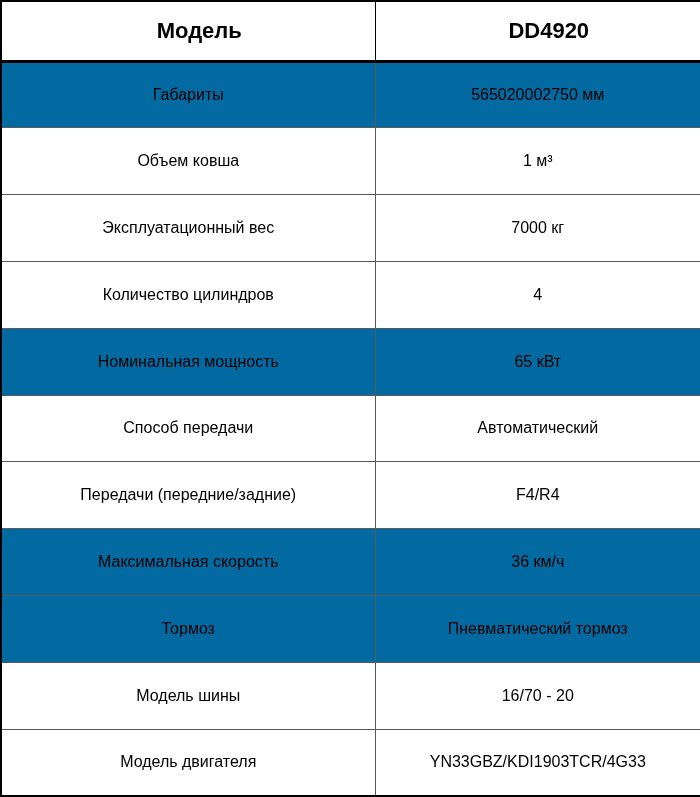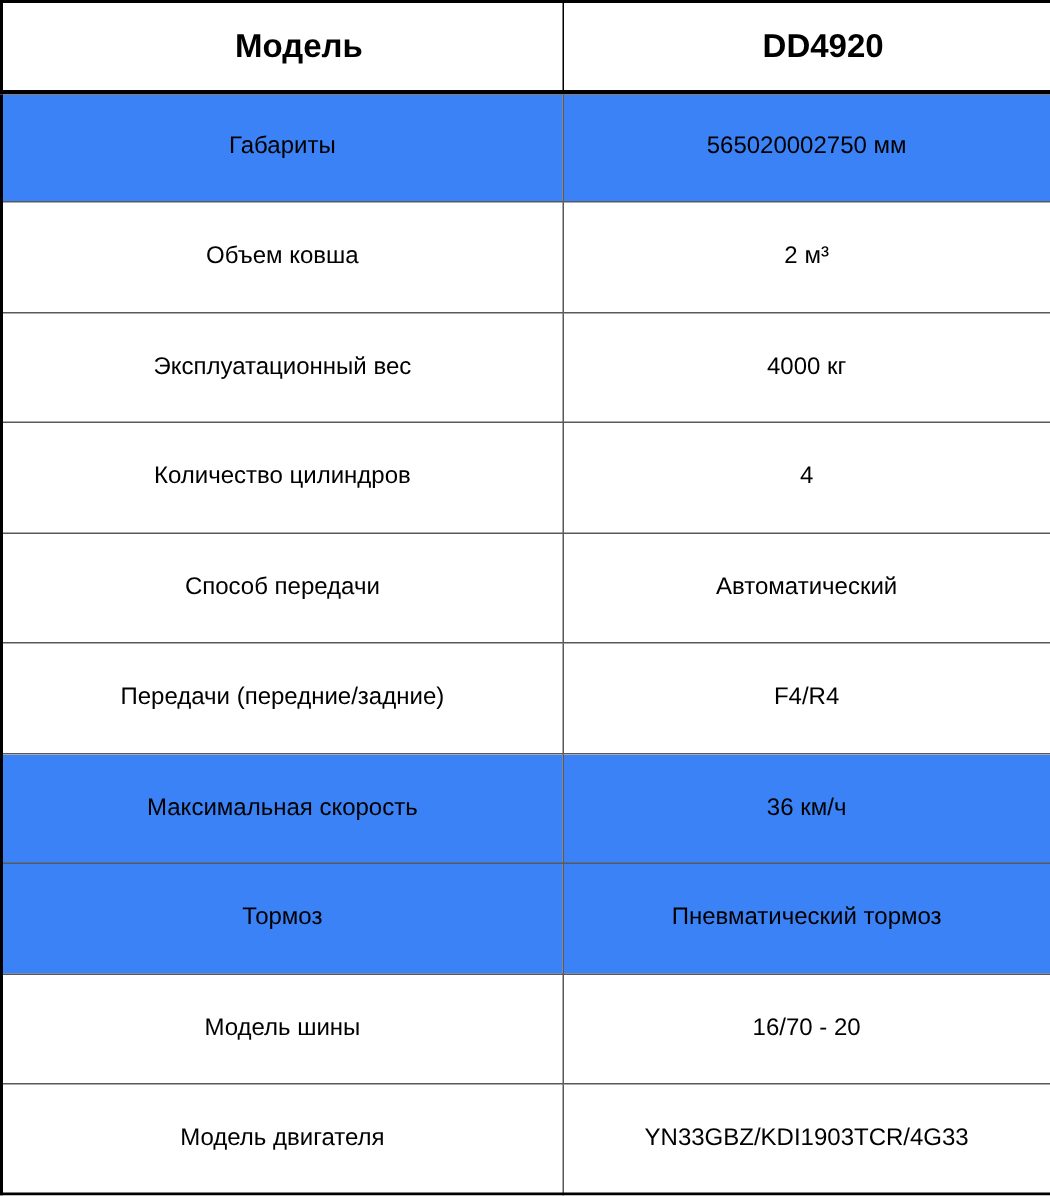--- a/index.html
+++ b/index.html
@@ -40,21 +40,21 @@
   .spec-table th:first-child { border-right: 1px solid #000000; }
 
   
   .spec-table tbody tr { height: 45px; }
   .spec-table td {
     font-size: 16px;
     border-top: 1px solid #595959;
     border-bottom: 1px solid #595959;
   }
   .spec-table td:first-child { border-right: 1px solid #595959; }
-  .spec-table tbody tr.alt td { background: #3b82f6; }
+  .spec-table tbody tr.alt td { background: #0369a1; }
   .spec-table tbody tr.plain td { background: #ffffff; }
 
   
   .spec-table {
     border: 2px solid #000000;
   }
 </style>
 </head>
 <body>
 
@@ -69,29 +69,33 @@
       <th>DD4920</th>
     </tr>
   </thead>
   <tbody>
       <tr class="alt">
         <td>Габариты</td>
         <td>565020002750 мм</td>
       </tr>
       <tr class="plain">
         <td>Объем ковша</td>
-        <td>2 м³</td>
+        <td>1 м³</td>
       </tr>
       <tr class="plain">
         <td>Эксплуатационный вес</td>
-        <td>4000 кг</td>
+        <td>7000 кг</td>
       </tr>
       <tr class="plain">
         <td>Количество цилиндров</td>
         <td>4</td>
+      </tr>
+      <tr class="alt">
+        <td>Номинальная мощность</td>
+        <td>65 кВт</td>
       </tr>
       <tr class="plain">
         <td>Способ передачи</td>
         <td>Автоматический</td>
       </tr>
       <tr class="plain">
         <td>Передачи (передние/задние)</td>
         <td>F4/R4</td>
       </tr>
       <tr class="alt">

